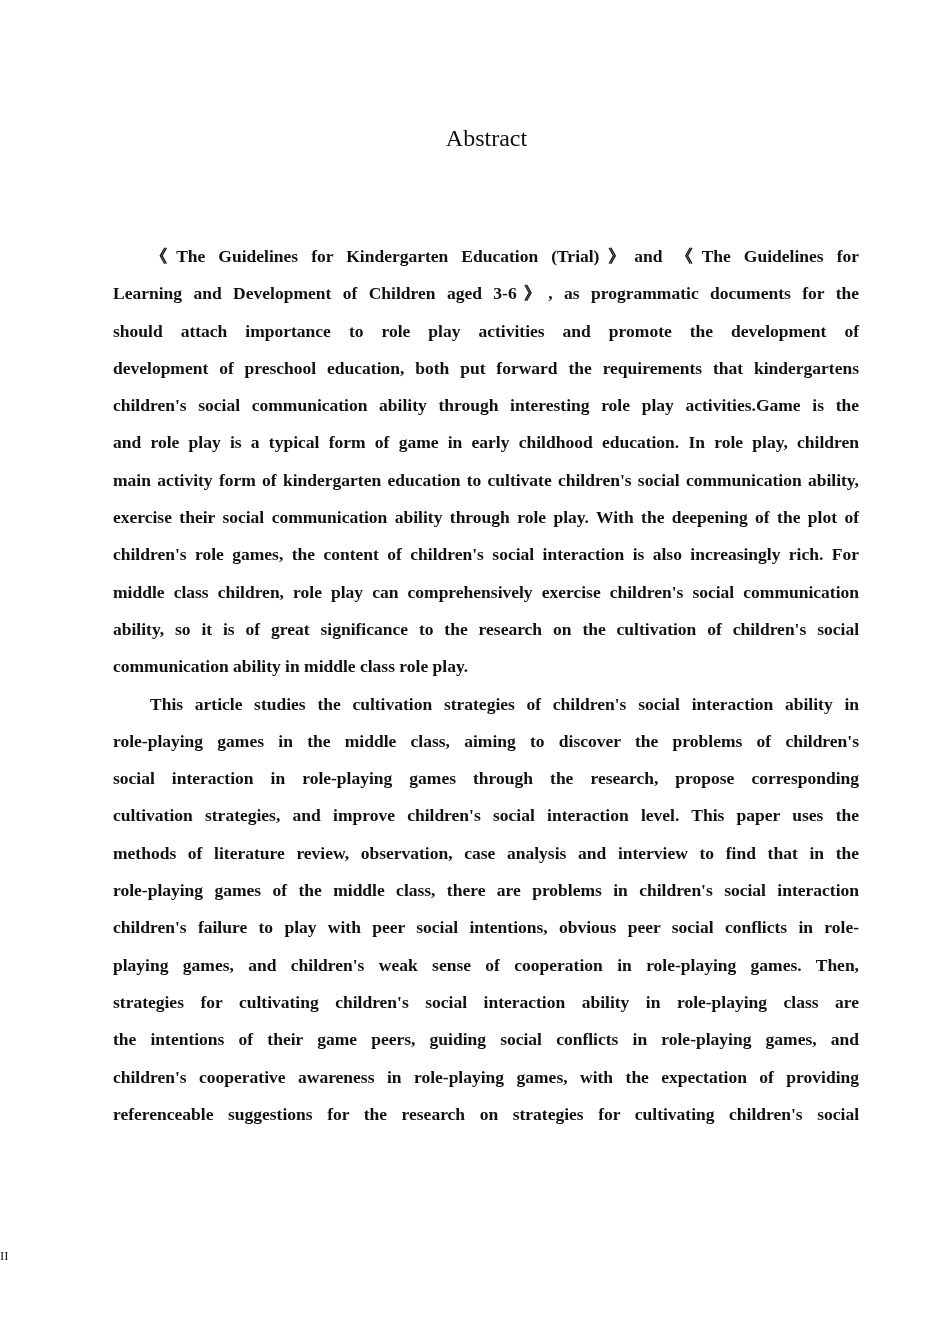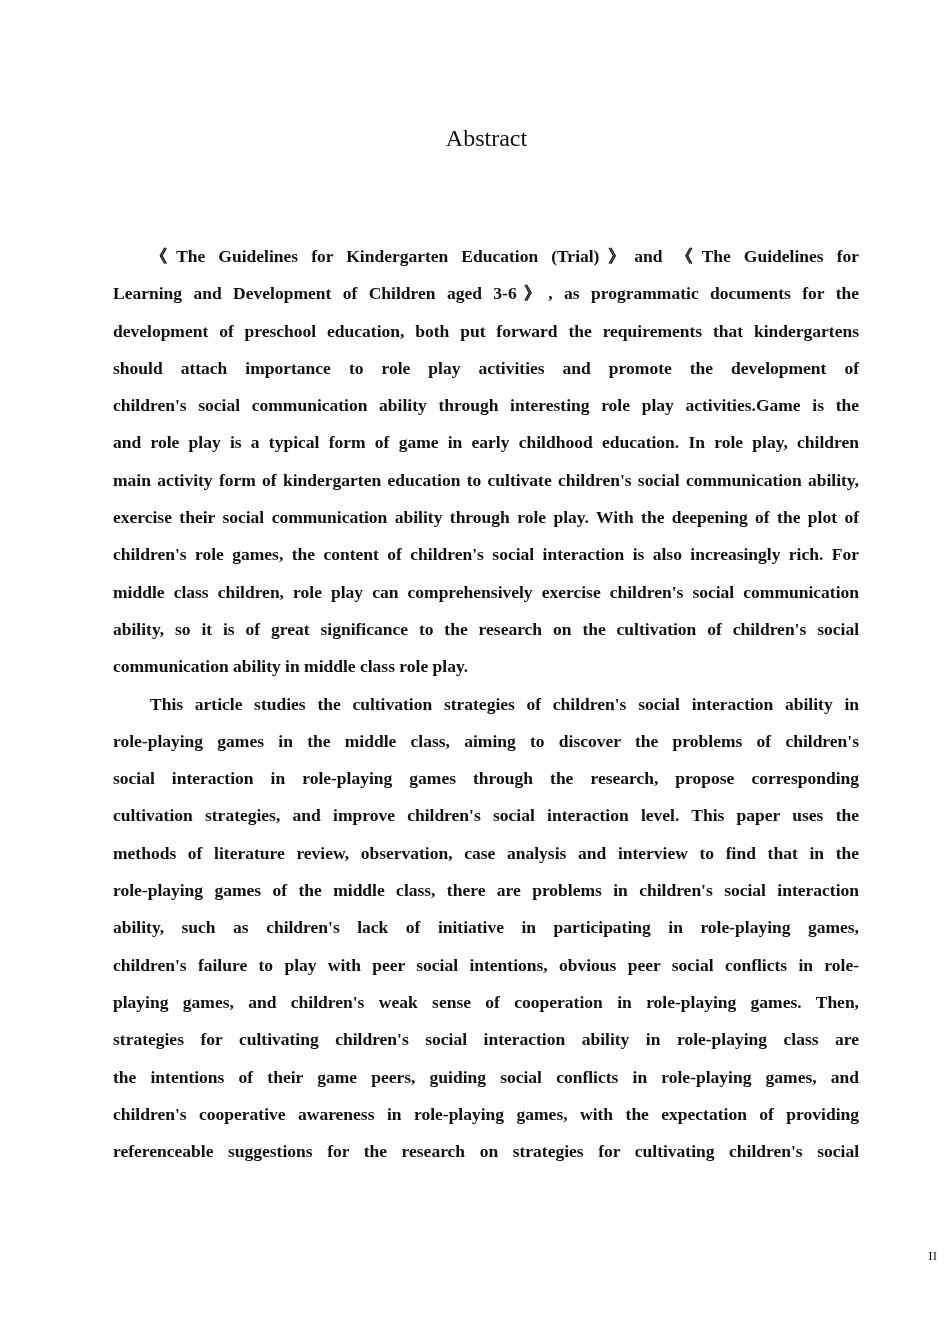--- a/index.html
+++ b/index.html
@@ -52,58 +52,57 @@
       text-align-last: left;
     }
     .line.indent {
       padding-left: 37px;
     }
     .page-number {
       position: absolute;
       top: 1247px;
       left: 0;
       width: 937px;
-      text-align: right;
+      text-align: left;
       font-size: 13px;
       line-height: 18px;
       color: #222;
     }
   </style>
 </head>
 <body>
 
 <div class="page">
 
   <h1 class="title" style="margin:0;font-weight:normal;">Abstract</h1>
 
   <div class="body-text">
 
     <div>
       <span class="line indent">《The Guidelines for Kindergarten Education (Trial)》and 《The Guidelines for</span>
       <span class="line">Learning and Development of Children aged 3-6》, as programmatic documents for the</span>
+      <span class="line">should attach importance to role play activities and promote the development of</span>
       <span class="line">development of preschool education, both put forward the requirements that kindergartens</span>
-      <span class="line">should attach importance to role play activities and promote the development of</span>
       <span class="line">children's social communication ability through interesting role play activities.Game is the</span>
       <span class="line">and role play is a typical form of game in early childhood education. In role play, children</span>
       <span class="line">main activity form of kindergarten education to cultivate children's social communication ability,</span>
       <span class="line">exercise their social communication ability through role play. With the deepening of the plot of</span>
       <span class="line">children's role games, the content of children's social interaction is also increasingly rich. For</span>
       <span class="line">middle class children, role play can comprehensively exercise children's social communication</span>
       <span class="line">ability, so it is of great significance to the research on the cultivation of children's social</span>
       <span class="line last">communication ability in middle class role play.</span>
     </div>
 
     <div>
       <span class="line indent">This article studies the cultivation strategies of children's social interaction ability in</span>
       <span class="line">role-playing games in the middle class, aiming to discover the problems of children's</span>
       <span class="line">social interaction in role-playing games through the research, propose corresponding</span>
       <span class="line">cultivation strategies, and improve children's social interaction level. This paper uses the</span>
       <span class="line">methods of literature review, observation, case analysis and interview to find that in the</span>
       <span class="line">role-playing games of the middle class, there are problems in children's social interaction</span>
-      <span class="line">ability, such as children's lack of initiative in participating in role-playing games,</span>
       <span class="line">children's failure to play with peer social intentions, obvious peer social conflicts in role-</span>
       <span class="line">playing games, and children's weak sense of cooperation in role-playing games. Then,</span>
       <span class="line">strategies for cultivating children's social interaction ability in role-playing class are</span>
       <span class="line">the intentions of their game peers, guiding social conflicts in role-playing games, and</span>
       <span class="line">children's cooperative awareness in role-playing games, with the expectation of providing</span>
       <span class="line">referenceable suggestions for the research on strategies for cultivating children's social</span>
     </div>
 
   </div>
 

